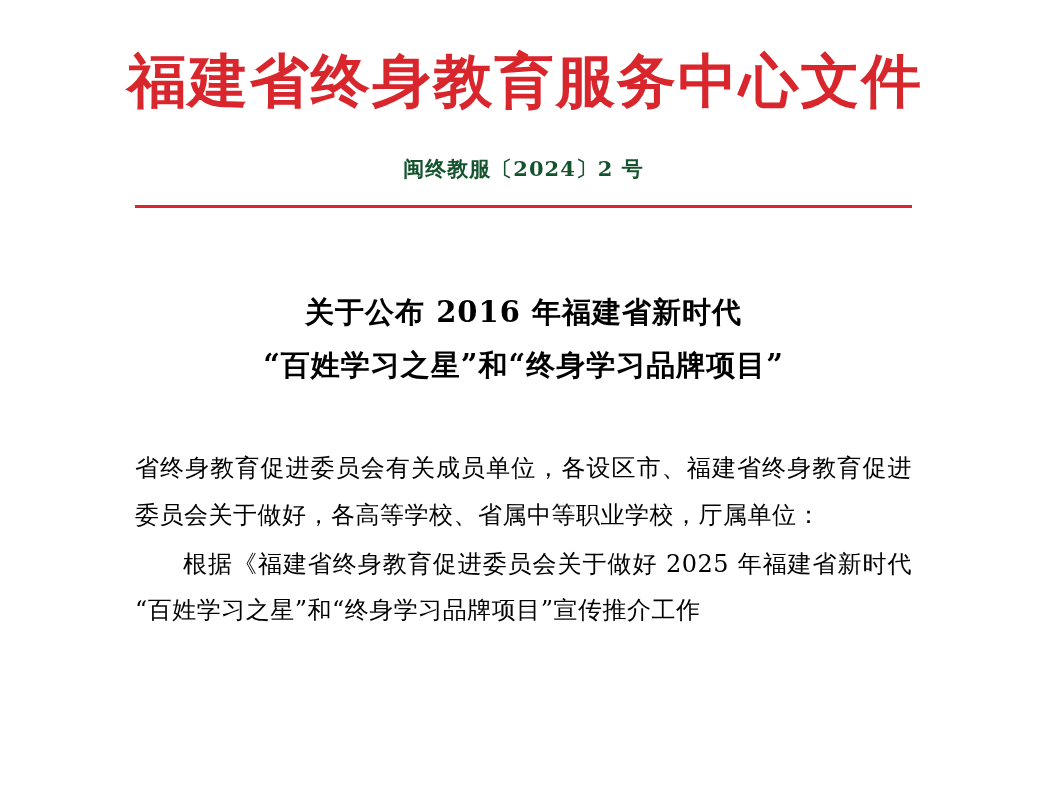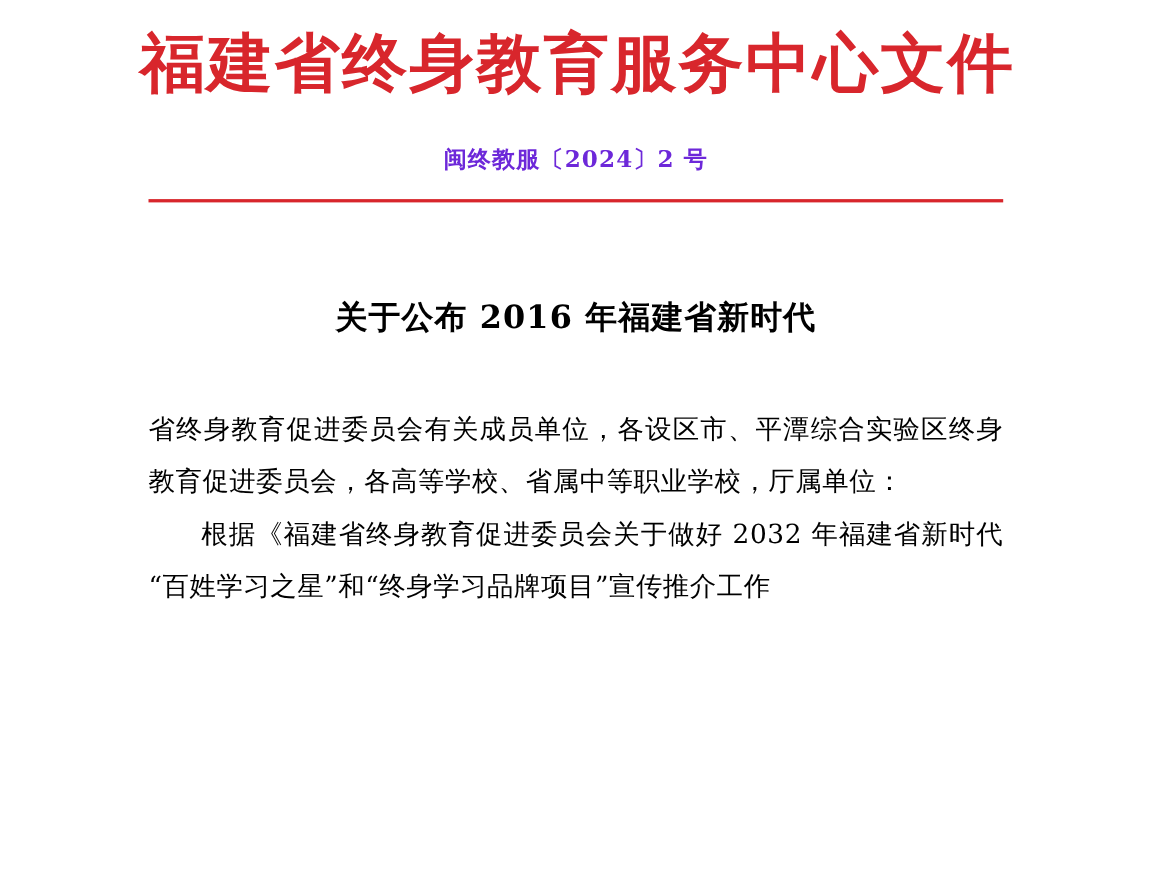--- a/index.html
+++ b/index.html
@@ -17,37 +17,37 @@
   .page {
     position: relative;
     width: 1047px;
     height: 810px;
     background: #ffffff;
     box-sizing: border-box;
     padding: 0 135px;
   }
   .doc-header {
     text-align: center;
-    padding-top: 24px;
+    padding-top: 48px;
   }
   .doc-title {
     color: #d8262c;
     font-family: "DejaVu Serif", "Liberation Serif", serif;
     font-weight: 700;
     font-size: 58px;
     letter-spacing: 2px;
     line-height: 1.15;
     white-space: nowrap;
     transform: scaleX(1.02);
   }
   .doc-number {
     margin-top: 40px;
     font-size: 21px;
     font-weight: 700;
-    color: #6d28d9;
+    color: #14532d;
     letter-spacing: 1px;
   }
   .red-rule {
     margin-top: 22px;
     height: 3px;
     background: #d8262c;
     width: 100%;
   }
   .subject {
     margin-top: 78px;
@@ -86,20 +86,21 @@
 <div class="page">
 
   <div class="doc-header">
     <div class="doc-title">福建省终身教育服务中心文件</div>
     <div class="doc-number">闽终教服〔2024〕2 号</div>
     <div class="red-rule"></div>
   </div>
 
   <div class="subject">
     <span class="line">关于公布 2016 年福建省新时代</span>
+    <span class="line">“百姓学习之星”和“终身学习品牌项目”</span>
   </div>
 
   <div class="body-block">
-    <p class="para">省终身教育促进委员会有关成员单位，各设区市、平潭综合实验区终身教育促进委员会，各高等学校、省属中等职业学校，厅属单位：</p>
-    <p class="para indent">根据《福建省终身教育促进委员会关于做好 2032 年福建省新时代“百姓学习之星”和“终身学习品牌项目”宣传推介工作</p>
+    <p class="para">省终身教育促进委员会有关成员单位，各设区市、福建省终身教育促进委员会关于做好，各高等学校、省属中等职业学校，厅属单位：</p>
+    <p class="para indent">根据《福建省终身教育促进委员会关于做好 2025 年福建省新时代“百姓学习之星”和“终身学习品牌项目”宣传推介工作</p>
   </div>
 
 </div>
 
 </body></html>

